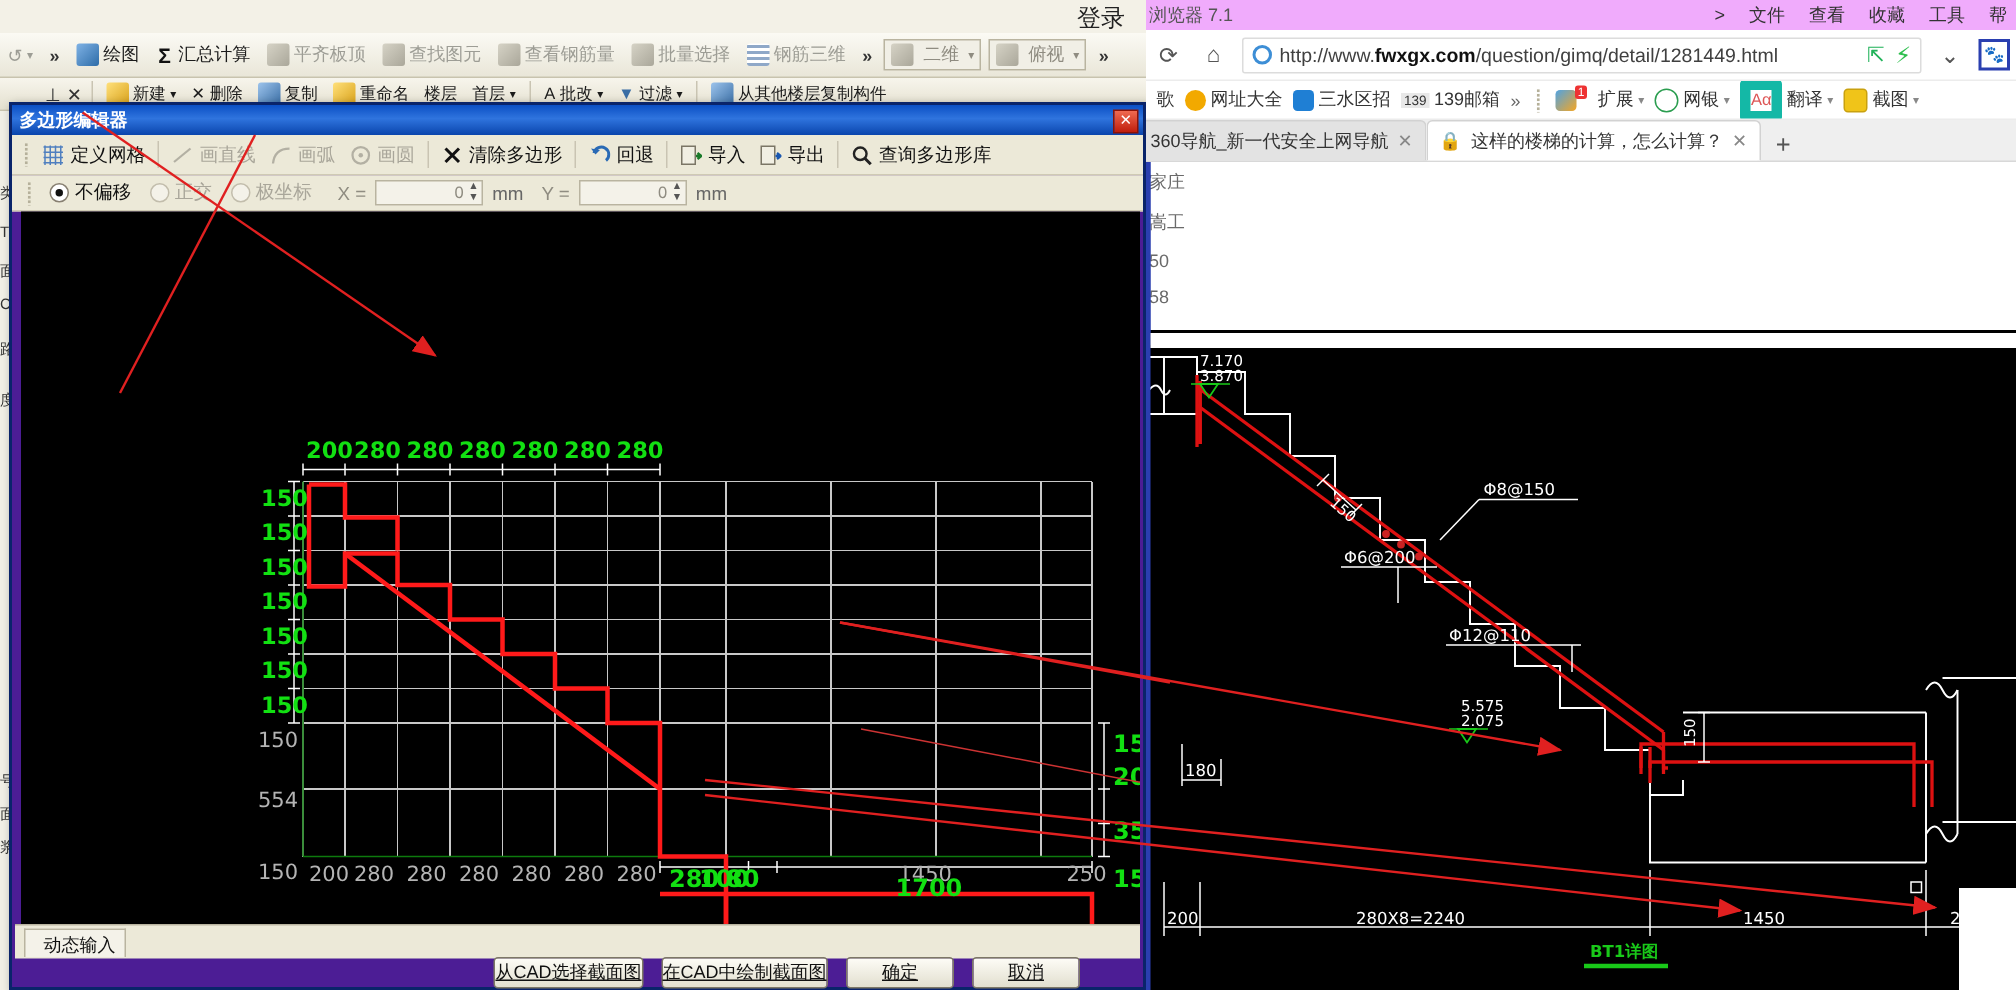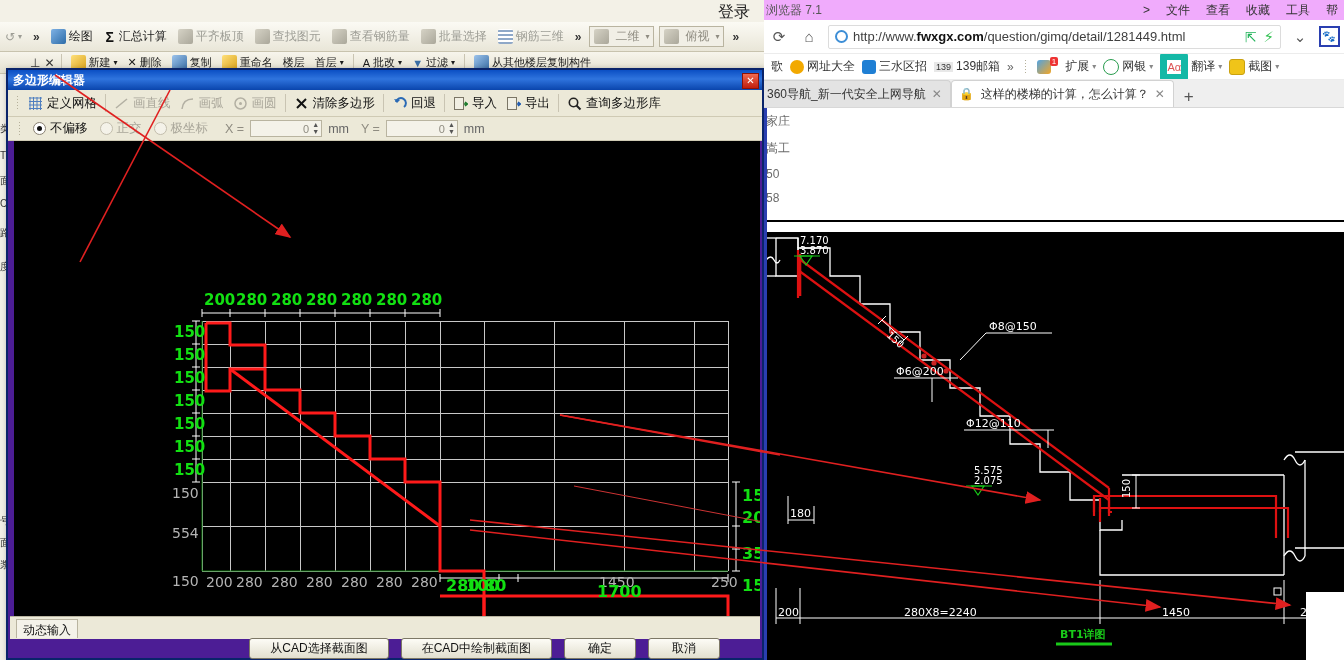--- a/index.html
+++ b/index.html
@@ -65,26 +65,26 @@
   .spin{width:72px;height:17px;border:1px solid #b9b4a0;background:#f4f2e9;color:#8f8c81;
       font-size:11px;text-align:right;padding-right:12px;box-sizing:border-box;line-height:16px;position:relative;}
   .spin .arrows{position:absolute;right:1px;top:0px;width:9px;height:15px;font-size:7px;color:#555;line-height:7px;text-align:center;}
 
   
   #canvas{left:6px;top:71px;width:746px;height:475px;background:#000;overflow:hidden;}
   #cv-svg{position:absolute;left:0;top:0;}
 
   #dlg-bottom-tabs{left:2px;top:546px;width:750px;height:22px;background:#ece9d8;border-top:1px solid #b9b4a0;}
   #dyn-tab{left:6px;top:2px;height:19px;background:#f4f2e9;border:1px solid #b9b4a0;border-bottom:none;
-      font-size:12px;padding:2px 6px 0 6px;box-sizing:border-box;color:#111;}
+      font-size:12px;padding:2px 6px 0 12px;box-sizing:border-box;color:#111;}
   #dlg-btnrow{left:2px;top:568px;width:750px;height:22px;display:flex;justify-content:flex-end;
       align-items:flex-start;gap:12px;padding-right:40px;box-sizing:border-box;}
   .btn{height:21px;min-width:66px;background:linear-gradient(#fdfcf6,#e2dfcf);border:1px solid #7d7866;
       border-radius:3px;font-size:12px;color:#111;display:flex;align-items:center;justify-content:center;
-      padding:0 20px;box-sizing:border-box;white-space:nowrap;cursor:pointer;}
+      padding:0 0;box-sizing:border-box;white-space:nowrap;cursor:pointer;text-decoration:underline;}
 
   
   #browser{left:764px;top:0;width:580px;height:660px;background:#fff;overflow:hidden;}
   #br-menu{left:0;top:0;width:580px;height:20px;background:#f0abfc;border-bottom:1px solid #e2e2e2;
       display:flex;align-items:center;font-size:12px;color:#333;}
   #br-title{padding-left:2px;color:#555;white-space:nowrap;}
   .br-menu-right{margin-left:auto;display:flex;gap:16px;padding-right:6px;align-items:center;}
   #br-nav{left:0;top:20px;width:580px;height:34px;background:#fff;border-bottom:1px solid #ececec;
       display:flex;align-items:center;gap:8px;padding:0 4px;box-sizing:border-box;}
   .nav-ico{width:22px;height:22px;display:flex;align-items:center;justify-content:center;

